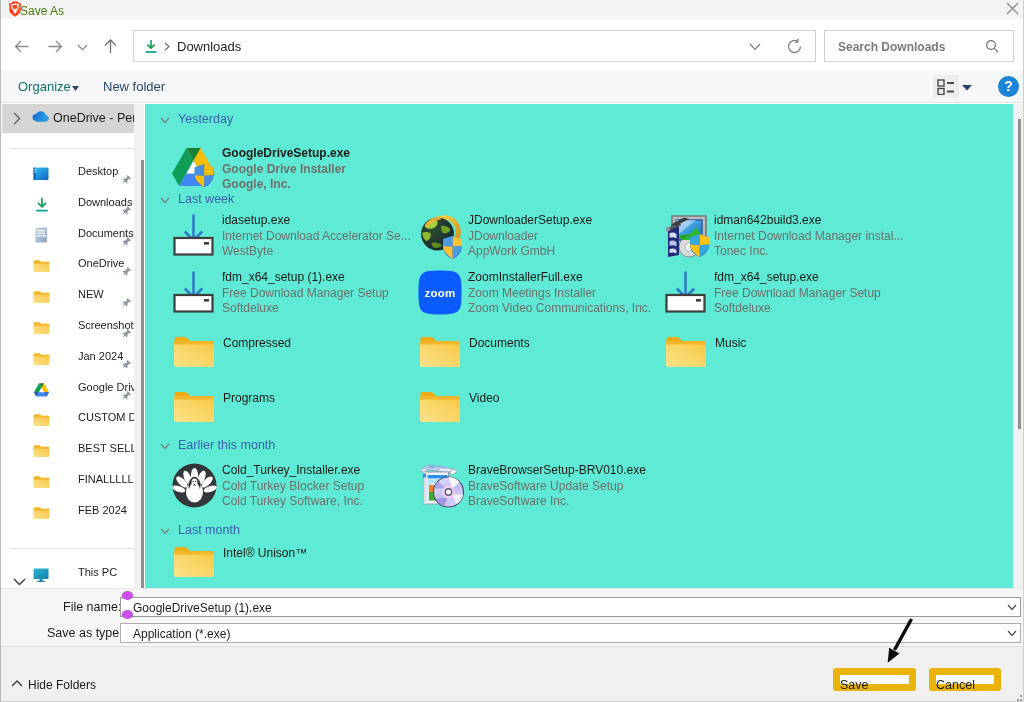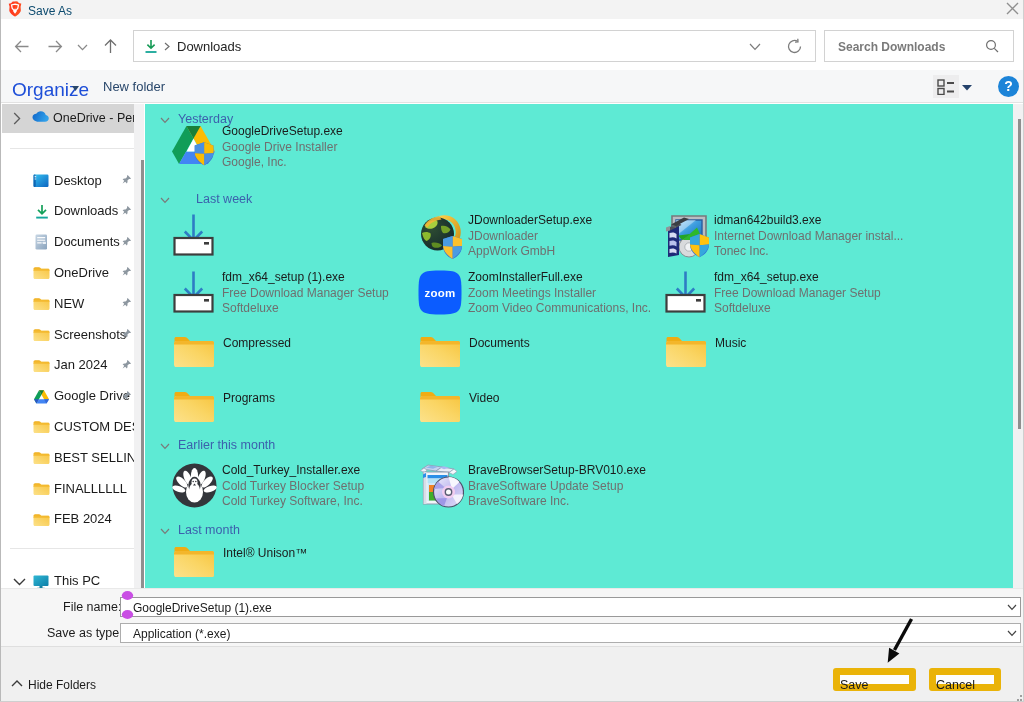--- a/index.html
+++ b/index.html
@@ -13,37 +13,37 @@
 .bottombar{position:absolute;left:0;top:646px;width:1024px;height:56px;background:#f0f0f0;border-top:1px solid #dfdfdf;}
 .box{position:absolute;background:#fff;border:1px solid #d2d2d2;}
 .g{color:#6f6f6f;}
 .entry{position:absolute;display:flex;}
 .entry .ic{width:43px;height:34px;flex:none;position:relative;}
 .entry .tx{margin-left:7px;line-height:15.5px;white-space:nowrap;font-size:12px;}
 .ghdr{position:absolute;color:#3c61ad;font-size:12.5px;}
 .ghdr svg{vertical-align:-1px;margin-right:5px;}
 .fold{position:absolute;display:flex;}
 .fold .lbl{margin-left:10px;margin-top:1px;font-size:12px;}
-.side-item{position:absolute;left:0;width:136px;height:30px;display:flex;align-items:center;font-size:13px;}
+.side-item{position:absolute;left:0;width:136px;height:30px;display:flex;align-items:flex-start;font-size:11px;gap:24px;}
 .side-item .sic{width:16px;height:16px;margin-left:33px;flex:none;position:relative;}
 .side-item .stx{margin-left:5px;white-space:nowrap;overflow:hidden;flex:1;}
 .side-item .pin{position:absolute;left:121px;top:9px;}
 .btn{position:absolute;width:83px;height:23px;background:#fdfdfd;border:7px solid #eab308;border-radius:3px;text-align:left;line-height:21px;font-size:12.5px;color:#1b1b1b;}
 </style>
 </head>
 <body>
 
 <div class="titlebar">
   <svg class="abs" style="left:8px;top:1px" width="14" height="16" viewBox="0 0 24 28">
     <path d="M12 1 L16 1 L19 4 L23 5 L21.5 10 L22 16 C22 20 17 24.5 12 27 C7 24.5 2 20 2 16 L2.5 10 L1 5 L5 4 L8 1 Z" fill="#ff3c1f"></path>
     <path d="M12 1 L16 1 L19 4 L23 5 L21.5 10 L22 16 C22 20 17 24.5 12 27 Z" fill="#ff5a1f" opacity=".55"></path>
     <path d="M12 5.5 L18 7 L17 12.5 L12 18.5 L7 12.5 L6 7 Z" fill="none" stroke="#fff" stroke-width="2.2"></path>
     <path d="M12 12.5 L15.2 18 L12 22.5 L8.8 18 Z" fill="#fff"></path>
   </svg>
-  <span class="abs" style="left:28px;top:4px;color:#0c4a6e;font-size:12px;">Save As</span>
+  <span class="abs" style="left:20px;top:4px;color:#4d7c0f;font-size:12px;">Save As</span>
   <svg class="abs" style="left:1006px;top:2px" width="13" height="13" viewBox="0 0 13 13">
     <path d="M1 1 L12 12 M12 1 L1 12" stroke="#8f8f8f" stroke-width="1.4" fill="none"></path>
   </svg>
 </div>
 
 
 <div class="navbar">
   <svg class="abs" style="left:14px;top:21px" width="15" height="13" viewBox="0 0 15 13">
       <path d="M7 1 L1.6 6.5 L7 12 M2 6.5 L14.5 6.5" stroke="#8a8a8a" stroke-width="1.3" fill="none"></path>
     </svg>
@@ -77,21 +77,21 @@
   <div class="box" style="left:824px;top:11px;width:190px;height:32px;"></div>
   <span class="abs" style="left:838px;top:21px;color:#7a7a7a;font-size:12px;font-weight:bold;">Search Downloads</span>
   <svg class="abs" style="left:985px;top:20px" width="14" height="14" viewBox="0 0 14 14">
       <circle cx="6" cy="6" r="4.4" stroke="#6f6f6f" stroke-width="1.2" fill="none"></circle>
       <path d="M9.3 9.3 L13 13" stroke="#6f6f6f" stroke-width="1.2"></path>
     </svg>
 </div>
 
 
 <div class="toolbar">
-  <span class="abs" style="left:12px;top:9px;color:#1d4ed8;font-size:19px;">Organize</span>
+  <span class="abs" style="left:18px;top:9px;color:#0f766e;font-size:13px;">Organize</span>
   <svg class="abs" style="left:72px;top:16px" width="7" height="5" viewBox="0 0 7 5">
       <path d="M0 0 L7 0 L3.5 5 Z" fill="#29476b"></path>
     </svg>
   <span class="abs" style="left:103px;top:9px;color:#29476b;font-size:13px;">New folder</span>
   <div class="abs" style="left:933px;top:5px;width:26px;height:23px;background:#ededee;"></div>
     <svg class="abs" style="left:937px;top:9px" width="18" height="16" viewBox="0 0 18 16">
     <rect x="1" y="1" width="6" height="6" fill="none" stroke="#4a4a4a" stroke-width="1.4"></rect>
     <rect x="1" y="9.5" width="6" height="6" fill="none" stroke="#4a4a4a" stroke-width="1.4"></rect>
     <rect x="10" y="3" width="7" height="2" fill="#4a4a4a"></rect>
     <rect x="10" y="11.5" width="7" height="2" fill="#4a4a4a"></rect>
@@ -368,21 +368,21 @@
     </div>
 <div style="position:absolute;left:134px;top:0px;width:10px;height:484px;background:#f1f1f2;"></div>
     <div style="position:absolute;left:141px;top:56px;width:3px;height:428px;background:#8f8f8f;"></div>
 </div>
 
 
 <div id="mainlist" class="abs" style="left:145px;top:104px;width:879px;height:484px;background:#5eead4;">
 <div class="ghdr" style="left:15px;top:7.5px;"><svg width="10" height="7" viewBox="0 0 10 7">
         <path d="M1 1 L5 5.4 L9 1" stroke="#7a7a7a" stroke-width="1.2" fill="none"></path>
       </svg><span style="margin-left:3px">Yesterday</span></div>
-<div class="entry" style="left:27px;top:20px;">
+<div class="entry" style="left:27px;top:42px;font-weight:bold;">
       <div class="ic">
         <svg width="43" height="43" viewBox="0 0 87 87" style="position:absolute;top:0;left:0">
 <g transform="translate(0,4)">
 <path d="M29.2 0 L57.8 0 L87 51.5 L58.4 51.5 Z" fill="#fbbc04"></path>
 <path d="M29.2 0 L0 51.5 L14.3 77 L43.5 25.5 Z" fill="#109d58"></path>
 <path d="M14.3 77 L72.7 77 L87 51.5 L28.6 51.5 Z" fill="#4285f4"></path>
 <path d="M29.2 0 L43.5 25.5 L57.8 0 Z" fill="#188038"></path>
 <path d="M43.5 26 L57.4 51.5 L29.6 51.5 Z" fill="#fff"></path>
 </g>
 <g transform="translate(46,37) scale(1.58)">
@@ -395,29 +395,34 @@
 </svg>
       </div>
       <div class="tx">
         <div class="t1">GoogleDriveSetup.exe</div>
         <div class="g">Google Drive Installer</div>
         <div class="g">Google, Inc.</div>
       </div>
     </div>
 <div class="ghdr" style="left:15px;top:87.5px;"><svg width="10" height="7" viewBox="0 0 10 7">
         <path d="M1 1 L5 5.4 L9 1" stroke="#7a7a7a" stroke-width="1.2" fill="none"></path>
-      </svg><span style="margin-left:21px">Last week</span></div>
+      </svg><span style="margin-left:3px">Last week</span></div>
 <div class="entry" style="left:27px;top:109px;">
       <div class="ic">
         <svg width="43" height="43" viewBox="0 0 43 43" style="position:absolute;top:0;left:0">
 <path d="M21.5 1.5 L21.5 27" stroke="#2e7cc4" stroke-width="2.6" fill="none"></path>
 <path d="M12.8 18.5 L21.5 27.3 L30.2 18.5" stroke="#2e7cc4" stroke-width="2.6" fill="none"></path>
 <rect x="2.5" y="25" width="38" height="16.5" fill="#fff" stroke="#3d3d3d" stroke-width="2.2"></rect>
 <rect x="32" y="29" width="5" height="2.6" fill="#3d3d3d"></rect>
 </svg>
+      </div>
+      <div class="tx">
+        <div class="t1">idasetup.exe</div>
+        <div class="g">Internet Download Accelerator Se...</div>
+        <div class="g">WestByte</div>
       </div>
     </div>
 <div class="entry" style="left:273px;top:109px;">
       <div class="ic">
         <svg width="45" height="45" viewBox="0 0 45 45" style="position:absolute;top:1px;left:0">
 <defs>
             <radialGradient id="jdg" cx="0.32" cy="0.32" r="0.95">
               <stop offset="0" stop-color="#2e4d33"></stop>
               <stop offset="1" stop-color="#0f2129"></stop>
             </radialGradient>

